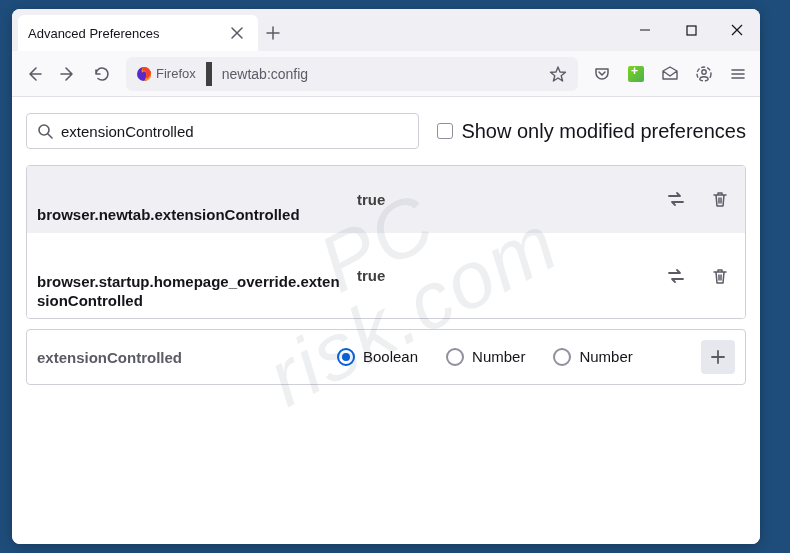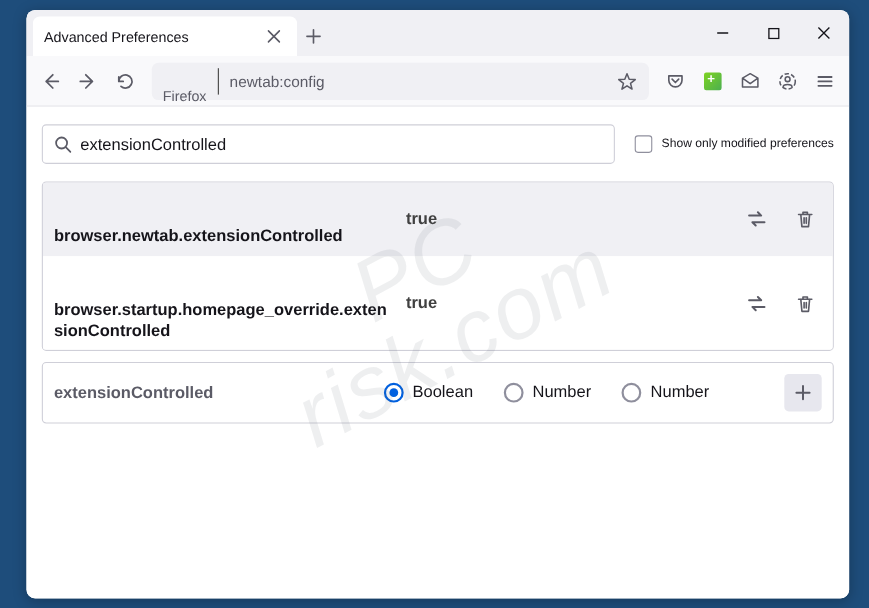--- a/index.html
+++ b/index.html
@@ -1,39 +1,39 @@
 <!DOCTYPE html>
 <html><head>
 <meta charset="utf-8">
 <style>
 * { box-sizing: border-box; margin: 0; padding: 0; }
 body { font-family: "Segoe UI", Arial, sans-serif; background: #1e4d7b; width: 790px; height: 553px; overflow: hidden; position: relative; }
-.window { position: absolute; top: 9px; left: 24px; width: 748px; height: 535px; background: #fff; border-radius: 8px; box-shadow: 0 2px 12px rgba(0,0,0,0.25); overflow: hidden; display: flex; flex-direction: column; }
+.window { position: absolute; top: 9px; left: 12px; width: 748px; height: 535px; background: #fff; border-radius: 8px; box-shadow: 0 2px 12px rgba(0,0,0,0.25); overflow: hidden; display: flex; flex-direction: column; }
 .titlebar { height: 42px; background: #f0f0f4; display: flex; align-items: stretch; }
 .tab { margin-top: 6px; margin-left: 6px; background: #fff; border-radius: 6px 6px 0 0; width: 240px; display: flex; align-items: center; padding: 0 10px; gap: 8px; position: relative; }
 .tab-title { flex: 1; font-size: 13px; color: #15141a; }
 .tab-close { width: 22px; height: 22px; display: flex; align-items: center; justify-content: center; border-radius: 4px; cursor: pointer; color: #5b5b66; }
 .newtab-btn { width: 30px; display: flex; align-items: center; justify-content: center; color: #5b5b66; cursor: pointer; margin-top:6px; }
 .titlebar-spacer { flex: 1; }
 .win-controls { display: flex; align-items: center; }
 .win-btn { width: 46px; height: 42px; display: flex; align-items: center; justify-content: center; color: #15141a; cursor: pointer; }
 .toolbar { height: 46px; background: #f9f9fb; border-bottom: 1px solid #e0e0e6; display: flex; align-items: center; padding: 0 6px; gap: 2px; }
 .tbtn { width: 32px; height: 32px; display: flex; align-items: center; justify-content: center; border-radius: 4px; cursor: pointer; color: #5b5b66; }
 .urlbar { flex: 1; height: 34px; background: #f0f0f4; border-radius: 6px; display: flex; align-items: center; margin: 0 6px; padding-right: 6px; }
-.urlbar-identity { display: flex; align-items: center; gap: 18px; padding: 0 10px; border-right: 1px solid #404040; height: 24px; flex-direction: column; }
+.urlbar-identity { display: flex; align-items: center; gap: 4px; padding: 0 10px; border-right: 6px solid #404040; height: 24px; }
 .ff-logo { width: 16px; height: 16px; }
 .identity-label { font-size: 13px; color: #5b5b66; }
 .url-text { padding: 0 10px; font-size: 14px; color: #5b5b66; flex: 1; }
 .star-btn { width: 28px; height: 28px; display: flex; align-items: center; justify-content: center; border-radius: 4px; cursor: pointer; color: #5b5b66; }
 .content { flex: 1; background: #fff; padding: 10px 14px; overflow: auto; }
 .search-row { display: flex; align-items: center; gap: 18px; margin: 6px 0 16px; }
 .search-box { flex: 1; border: 1px solid #cfcfd8; border-radius: 4px; height: 36px; display: flex; align-items: center; padding: 0 10px; gap: 8px; }
 .search-box svg { color: #5b5b66; }
 .search-input { border: none; outline: none; font-size: 15px; flex: 1; color: #15141a; background: transparent; }
-.show-modified { display: flex; align-items: center; gap: 8px; font-size: 11px; color: #15141a; cursor: pointer; }
+.show-modified { display: flex; align-items: center; gap: 8px; font-size: 20px; color: #15141a; cursor: pointer; }
 .fake-check { width: 16px; height: 16px; border: 1px solid #8f8f9d; border-radius: 3px; }
 .prefs-table { border: 1px solid #cfcfd8; border-radius: 4px; overflow: hidden; }
 .pref-row { display: flex; align-items: center; background: #f0f0f4; padding: 8px 10px; gap: 10px; }
 .pref-row.odd { background: #fff; }
 .pref-name { width: 310px; font-size: 15px; font-weight: 700; color: #15141a; word-break: break-all; line-height: 1.25; margin-top: 32px; }
 .pref-value { flex: 1; font-size: 15px; font-weight: 700; color: #404040; }
 .row-actions { display: flex; gap: 14px; }
 .icon-btn { width: 30px; height: 30px; display: flex; align-items: center; justify-content: center; border-radius: 4px; cursor: pointer; color: #5b5b66; background: transparent; }
 .add-row-wrap { margin-top: 10px; border: 1px solid #cfcfd8; border-radius: 4px; }
 .add-row { display: flex; align-items: center; padding: 10px; gap: 10px; }

